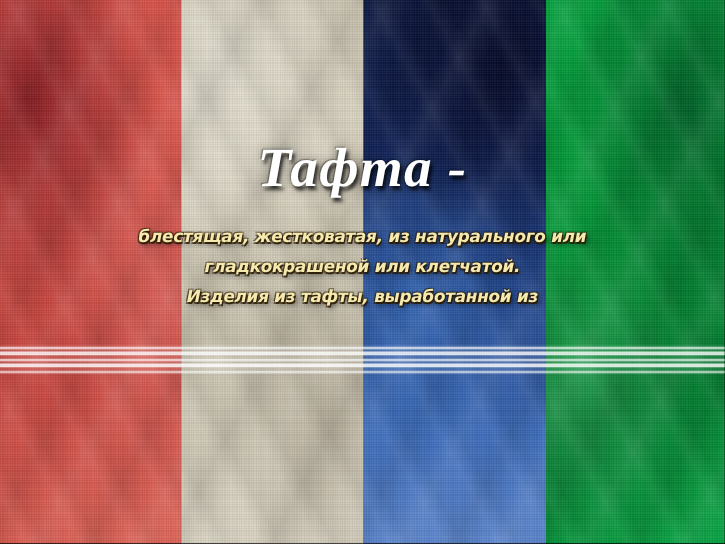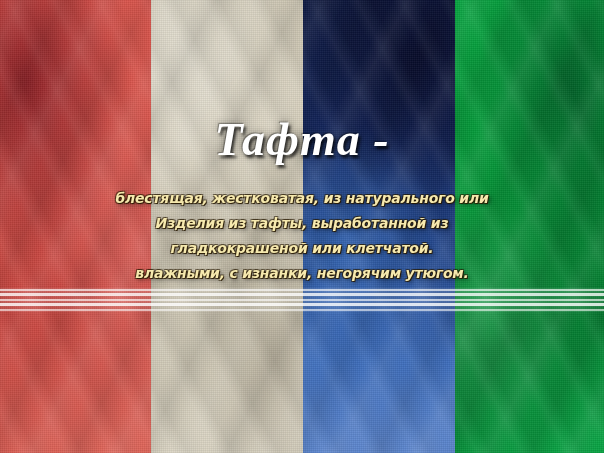--- a/index.html
+++ b/index.html
@@ -188,23 +188,22 @@
       <div class="sheen"></div>
       <div class="sheen2"></div>
       <div class="grain"></div>
     </div>
   </div>
 
   <div class="text-layer">
     <div class="title">Тафта -</div>
     <div class="body-lines">
       <div class="line">блестящая, жестковатая, из натурального или</div>
+      <div class="line">гладкокрашеной или клетчатой.</div>
       <div class="line">Изделия из тафты, выработанной из</div>
-      <div class="line">гладкокрашеной или клетчатой.</div>
-      <div class="line">влажными, с изнанки, негорячим утюгом.</div>
     </div>
   </div>
 
   <div class="stripe-band">
     <div class="stripe s1"></div>
     <div class="stripe s2"></div>
     <div class="stripe s3"></div>
     <div class="stripe s4"></div>
     <div class="stripe s5"></div>
   </div>

